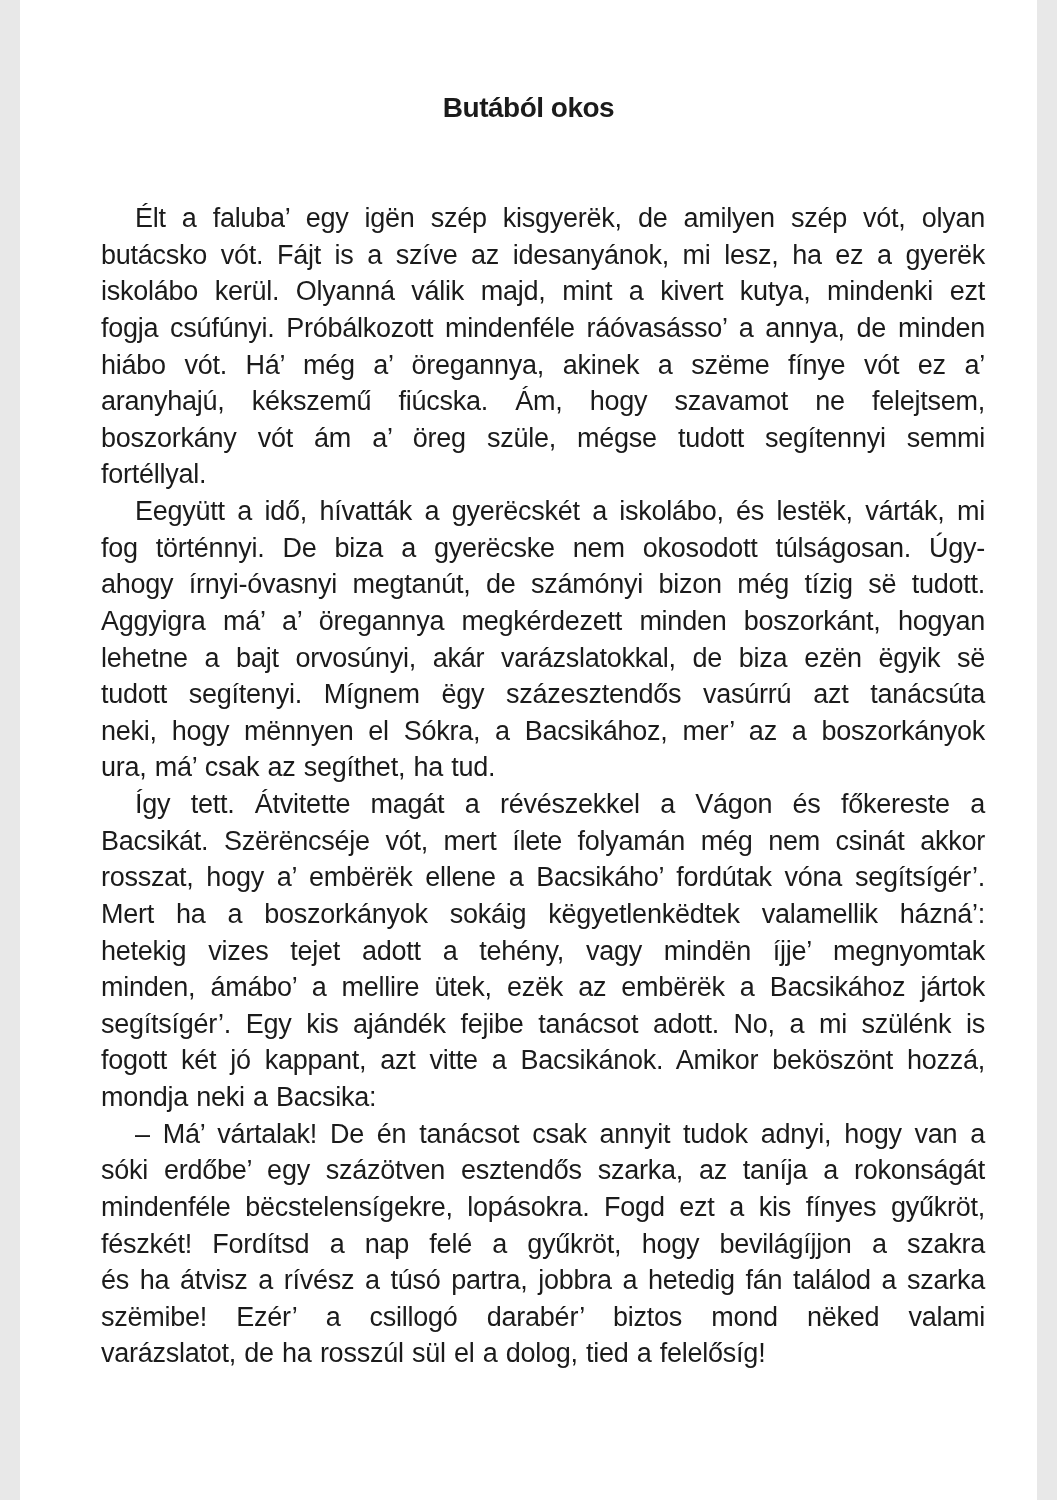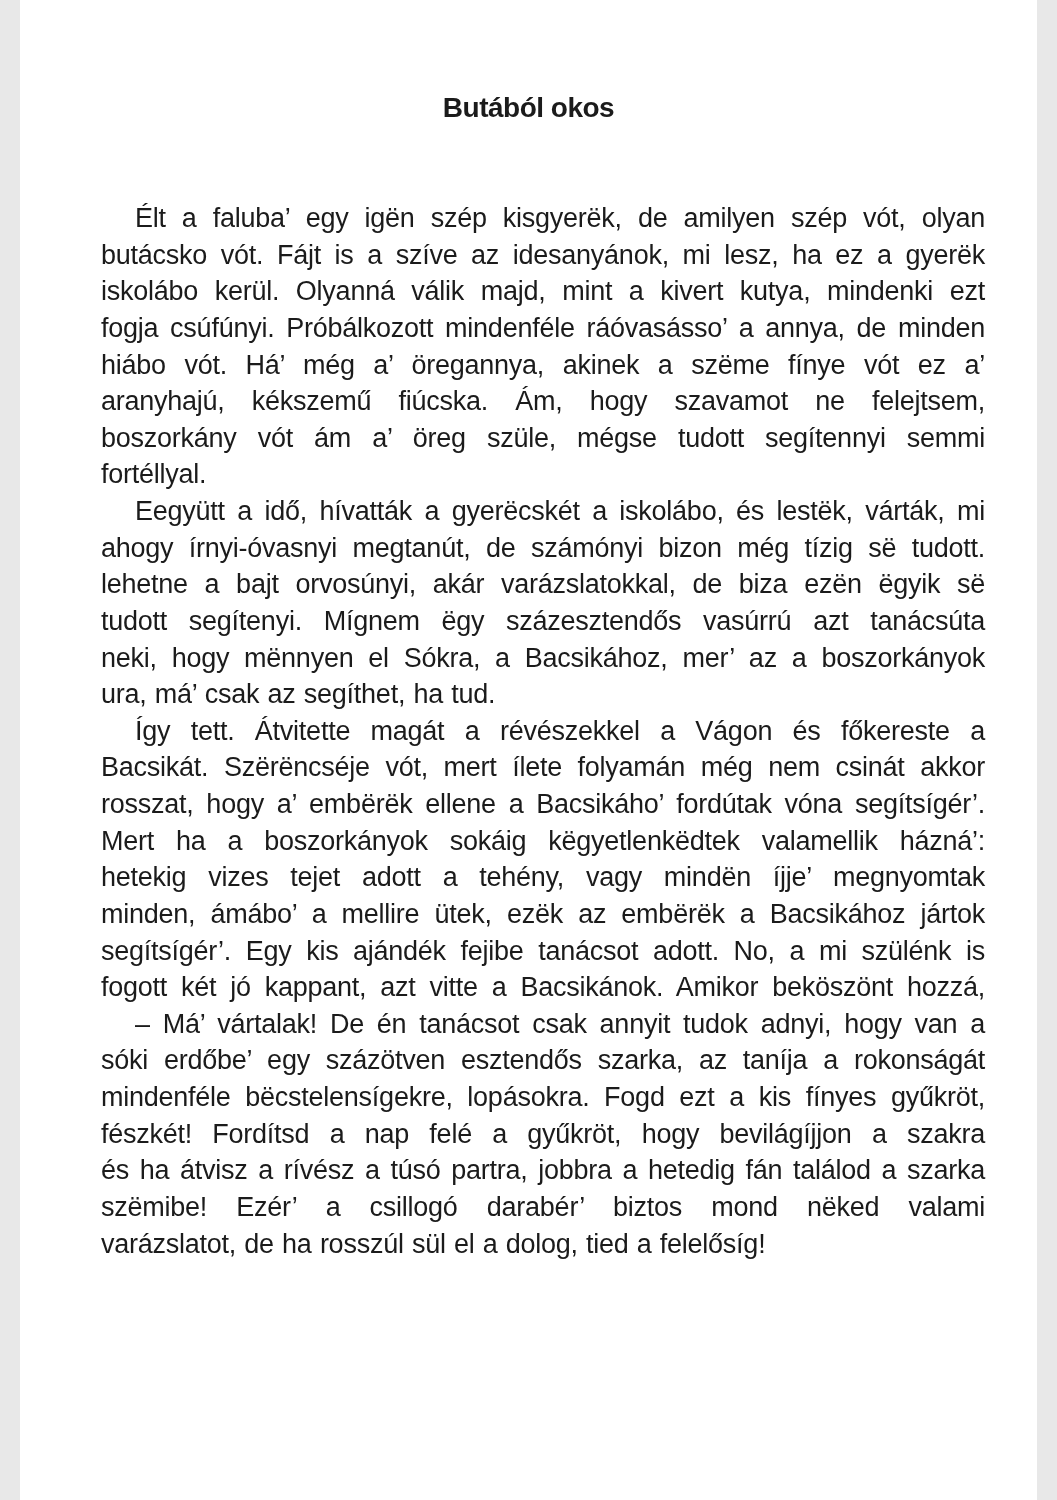--- a/index.html
+++ b/index.html
@@ -62,35 +62,38 @@
         <div class="line">butácsko vót. Fájt is a szíve az idesanyánok, mi lesz, ha ez a gyerëk</div>
         <div class="line">iskolábo kerül. Olyanná válik majd, mint a kivert kutya, mindenki ezt</div>
         <div class="line">fogja csúfúnyi. Próbálkozott mindenféle ráóvasásso’ a annya, de minden</div>
         <div class="line">hiábo vót. Há’ még a’ öregannya, akinek a szëme fínye vót ez a’</div>
         <div class="line">aranyhajú, kékszemű fiúcska. Ám, hogy szavamot ne felejtsem,</div>
         <div class="line">boszorkány vót ám a’ öreg szüle, mégse tudott segítennyi semmi</div>
         <div class="line last">fortéllyal.</div>
       </div>
       <div class="paragraph">
         <div class="line first">Eegyütt a idő, hívatták a gyerëcskét a iskolábo, és lestëk, várták, mi</div>
+        <div class="line">fog történnyi. De biza a gyerëcske nem okosodott túlságosan. Úgy-</div>
         <div class="line">ahogy írnyi-óvasnyi megtanút, de számónyi bizon még tízig së tudott.</div>
+        <div class="line">Aggyigra má’ a’ öregannya megkérdezett minden boszorkánt, hogyan</div>
         <div class="line">lehetne a bajt orvosúnyi, akár varázslatokkal, de biza ezën ëgyik së</div>
         <div class="line">tudott segítenyi. Mígnem ëgy százesztendős vasúrrú azt tanácsúta</div>
         <div class="line">neki, hogy mënnyen el Sókra, a Bacsikához, mer’ az a boszorkányok</div>
         <div class="line last">ura, má’ csak az segíthet, ha tud.</div>
       </div>
       <div class="paragraph">
         <div class="line first">Így tett. Átvitette magát a révészekkel a Vágon és főkereste a</div>
         <div class="line">Bacsikát. Szërëncséje vót, mert ílete folyamán még nem csinát akkor</div>
         <div class="line">rosszat, hogy a’ embërëk ellene a Bacsikáho’ fordútak vóna segítsígér’.</div>
         <div class="line">Mert ha a boszorkányok sokáig këgyetlenkëdtek valamellik házná’:</div>
         <div class="line">hetekig vizes tejet adott a tehény, vagy mindën íjje’ megnyomtak</div>
         <div class="line">minden, ámábo’ a mellire ütek, ezëk az embërëk a Bacsikához jártok</div>
         <div class="line">segítsígér’. Egy kis ajándék fejibe tanácsot adott. No, a mi szülénk is</div>
         <div class="line">fogott két jó kappant, azt vitte a Bacsikánok. Amikor beköszönt hozzá,</div>
+        <div class="line last">mondja neki a Bacsika:</div>
       </div>
       <div class="paragraph">
         <div class="line first">– Má’ vártalak! De én tanácsot csak annyit tudok adnyi, hogy van a</div>
         <div class="line">sóki erdőbe’ egy százötven esztendős szarka, az taníja a rokonságát</div>
         <div class="line">mindenféle bëcstelensígekre, lopásokra. Fogd ezt a kis fínyes gyűkröt,</div>
         <div class="line">fészkét! Fordítsd a nap felé a gyűkröt, hogy bevilágíjjon a szakra</div>
         <div class="line">és ha átvisz a rívész a túsó partra, jobbra a hetedig fán találod a szarka</div>
         <div class="line">szëmibe! Ezér’ a csillogó darabér’ biztos mond nëked valami</div>
         <div class="line last">varázslatot, de ha rosszúl sül el a dolog, tied a felelősíg!</div>
       </div>

